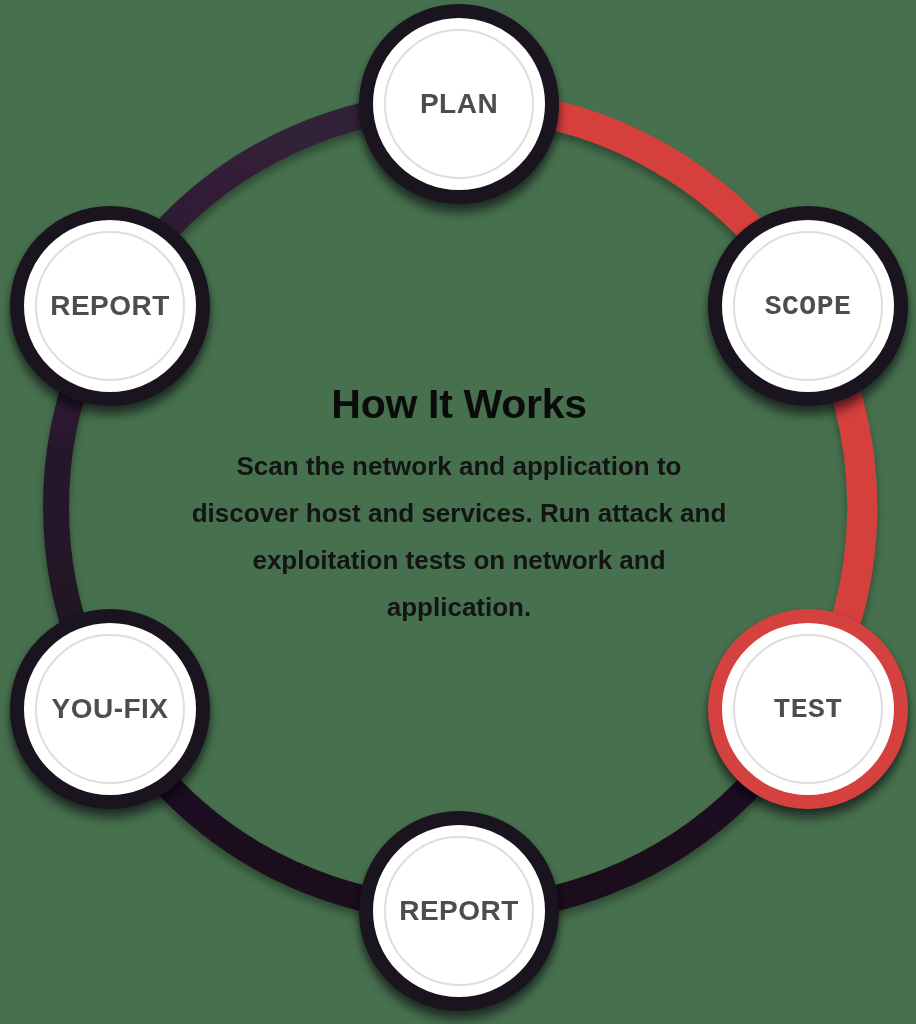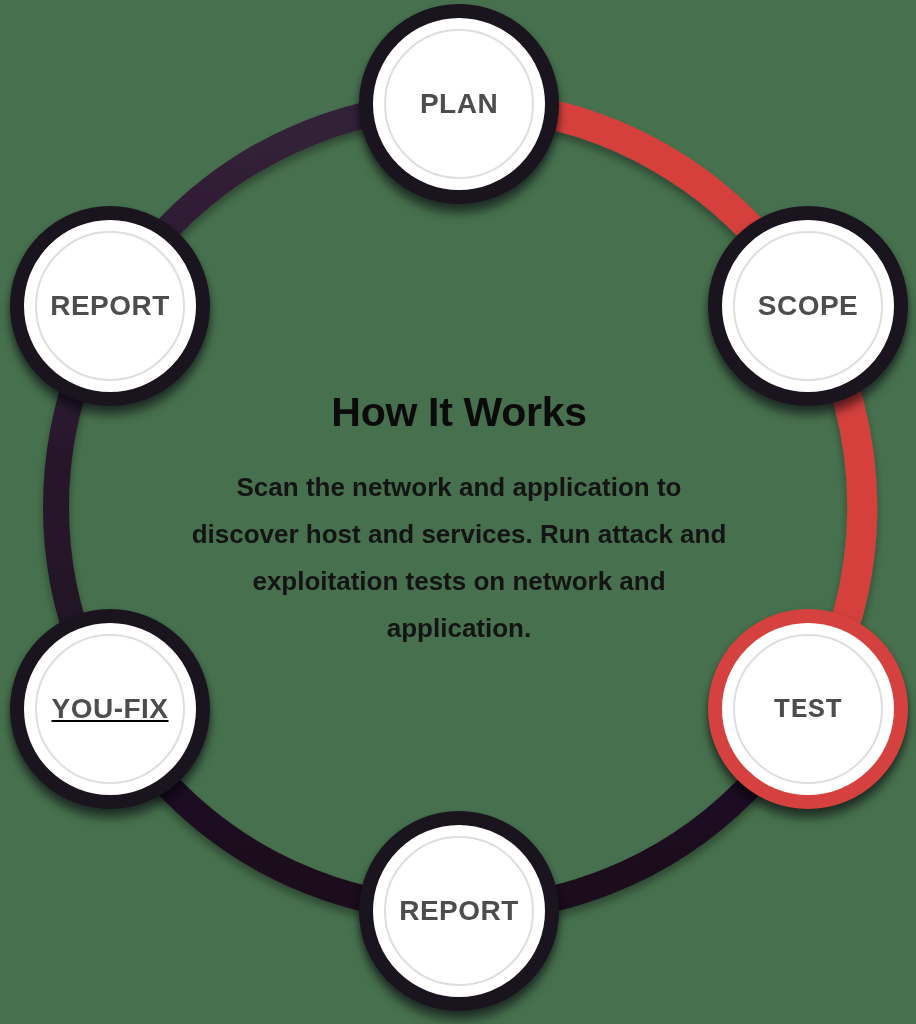--- a/index.html
+++ b/index.html
@@ -63,28 +63,28 @@
   }
 
   .center-text {
     position: absolute;
     left: 159px;
     top: 381px;
     width: 600px;
     text-align: center;
   }
   .center-title {
-    margin: 8px;
+    margin: 0;
     font-size: 41px;
     font-weight: 800;
     letter-spacing: -0.3px;
     color: var(--title-color);
   }
   .center-desc {
-    margin: 28px auto 0;
+    margin: 15px auto 0;
     width: 545px;
     font-size: 26px;
     font-weight: 600;
     line-height: 47px;
     color: var(--body-color);
   }
 </style>
 </head>
 <body>
 
@@ -103,33 +103,33 @@
     <g filter="url(#ringShadow)">
       <circle class="ring-dark" cx="459" cy="507" r="403"></circle>
       <path class="ring-red" d="M 459 104 A 403 403 0 0 1 808 709"></path>
     </g>
   </svg>
 
   <div class="node" style="left:359px; top:4px;">
     <span class="node-label">PLAN</span>
   </div>
 
-  <div class="node" style="left:708px; top:206px;">
+  <div class="node" style="left:708px; top:206px;font-family:Liberation Mono, monospace;">
     <span class="node-label">SCOPE</span>
   </div>
 
   <div class="node node--active" style="left:708px; top:609px;font-family:Liberation Mono, monospace;">
     <span class="node-label">TEST</span>
   </div>
 
   <div class="node" style="left:359px; top:811px;justify-content:center;">
     <span class="node-label">REPORT</span>
   </div>
 
-  <div class="node" style="left:10px; top:609px;text-decoration:underline;">
+  <div class="node" style="left:10px; top:609px;">
     <span class="node-label">YOU-FIX</span>
   </div>
 
   <div class="node" style="left:10px; top:206px;">
     <span class="node-label">REPORT</span>
   </div>
 
   <div class="center-text">
     <h2 class="center-title">How It Works</h2>
     <p class="center-desc">Scan the network and application to discover host and services. Run attack and exploitation tests on network and application.</p>

